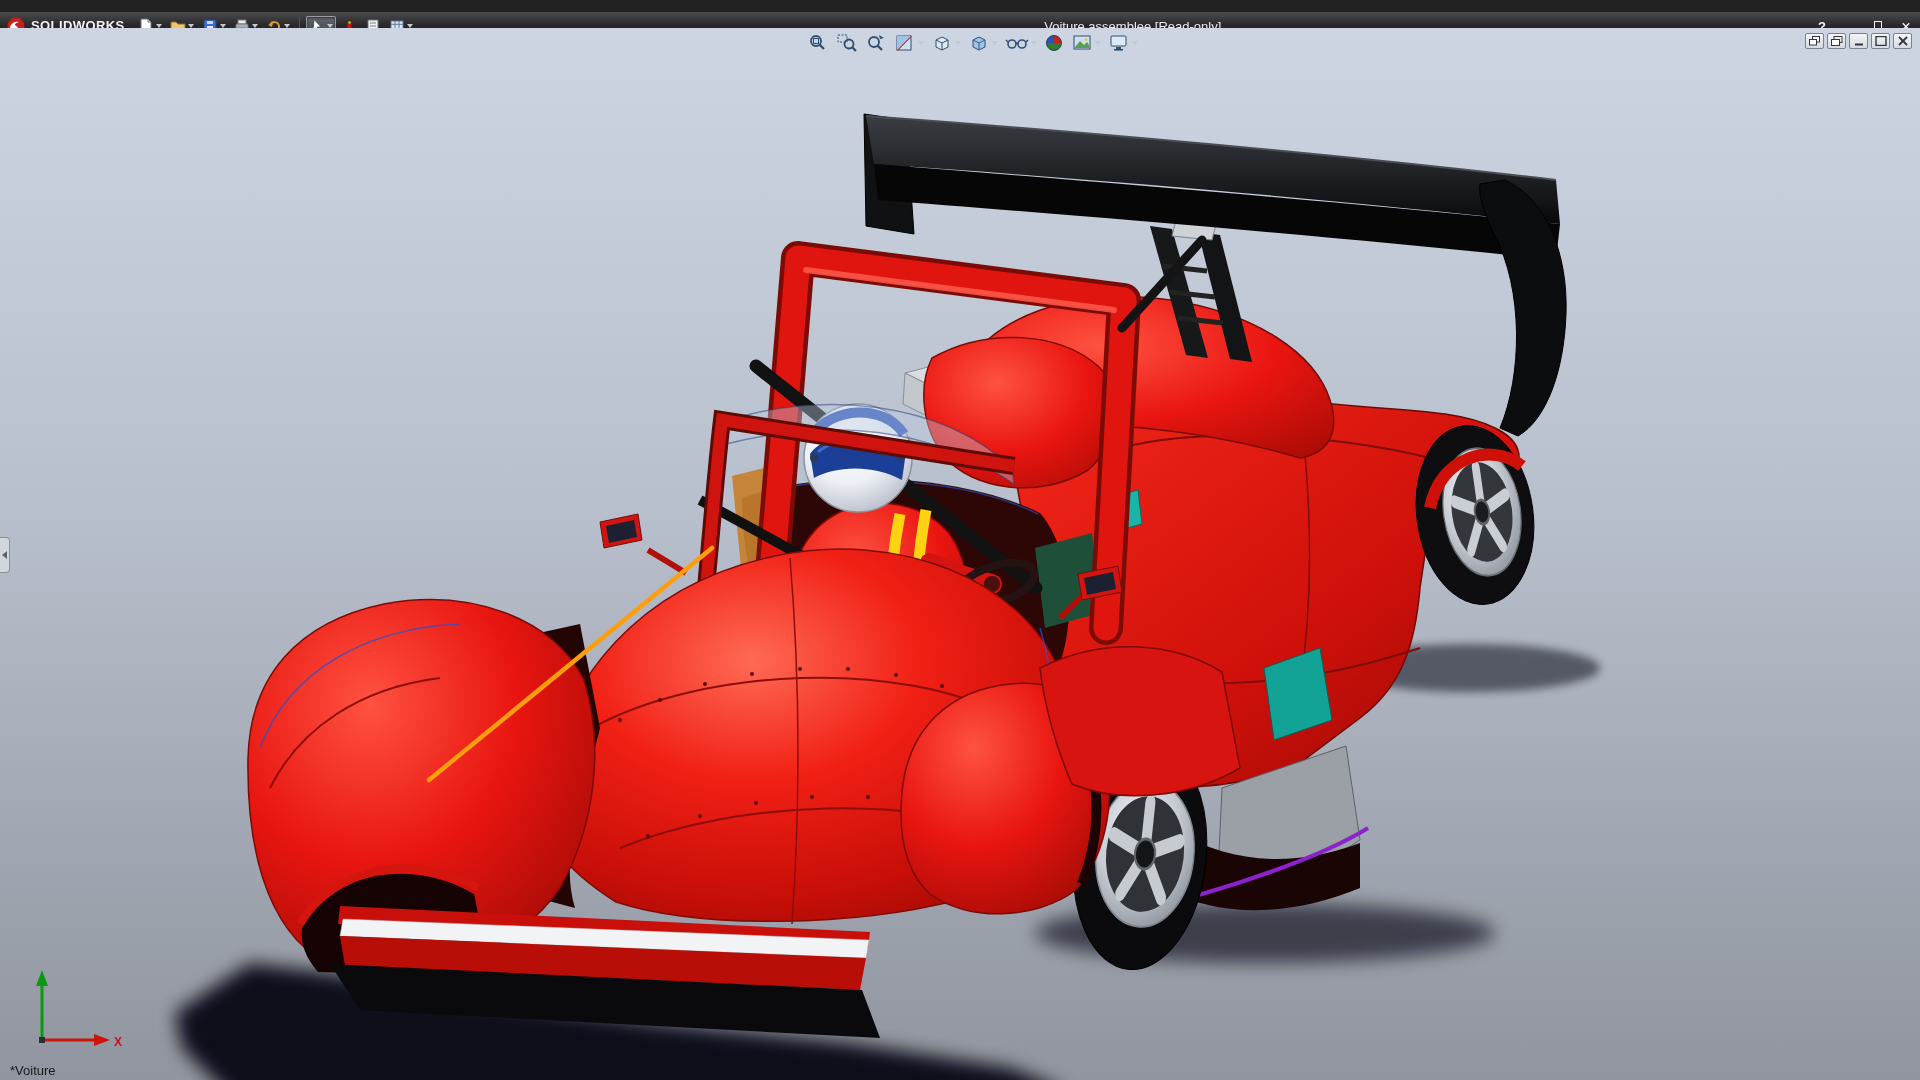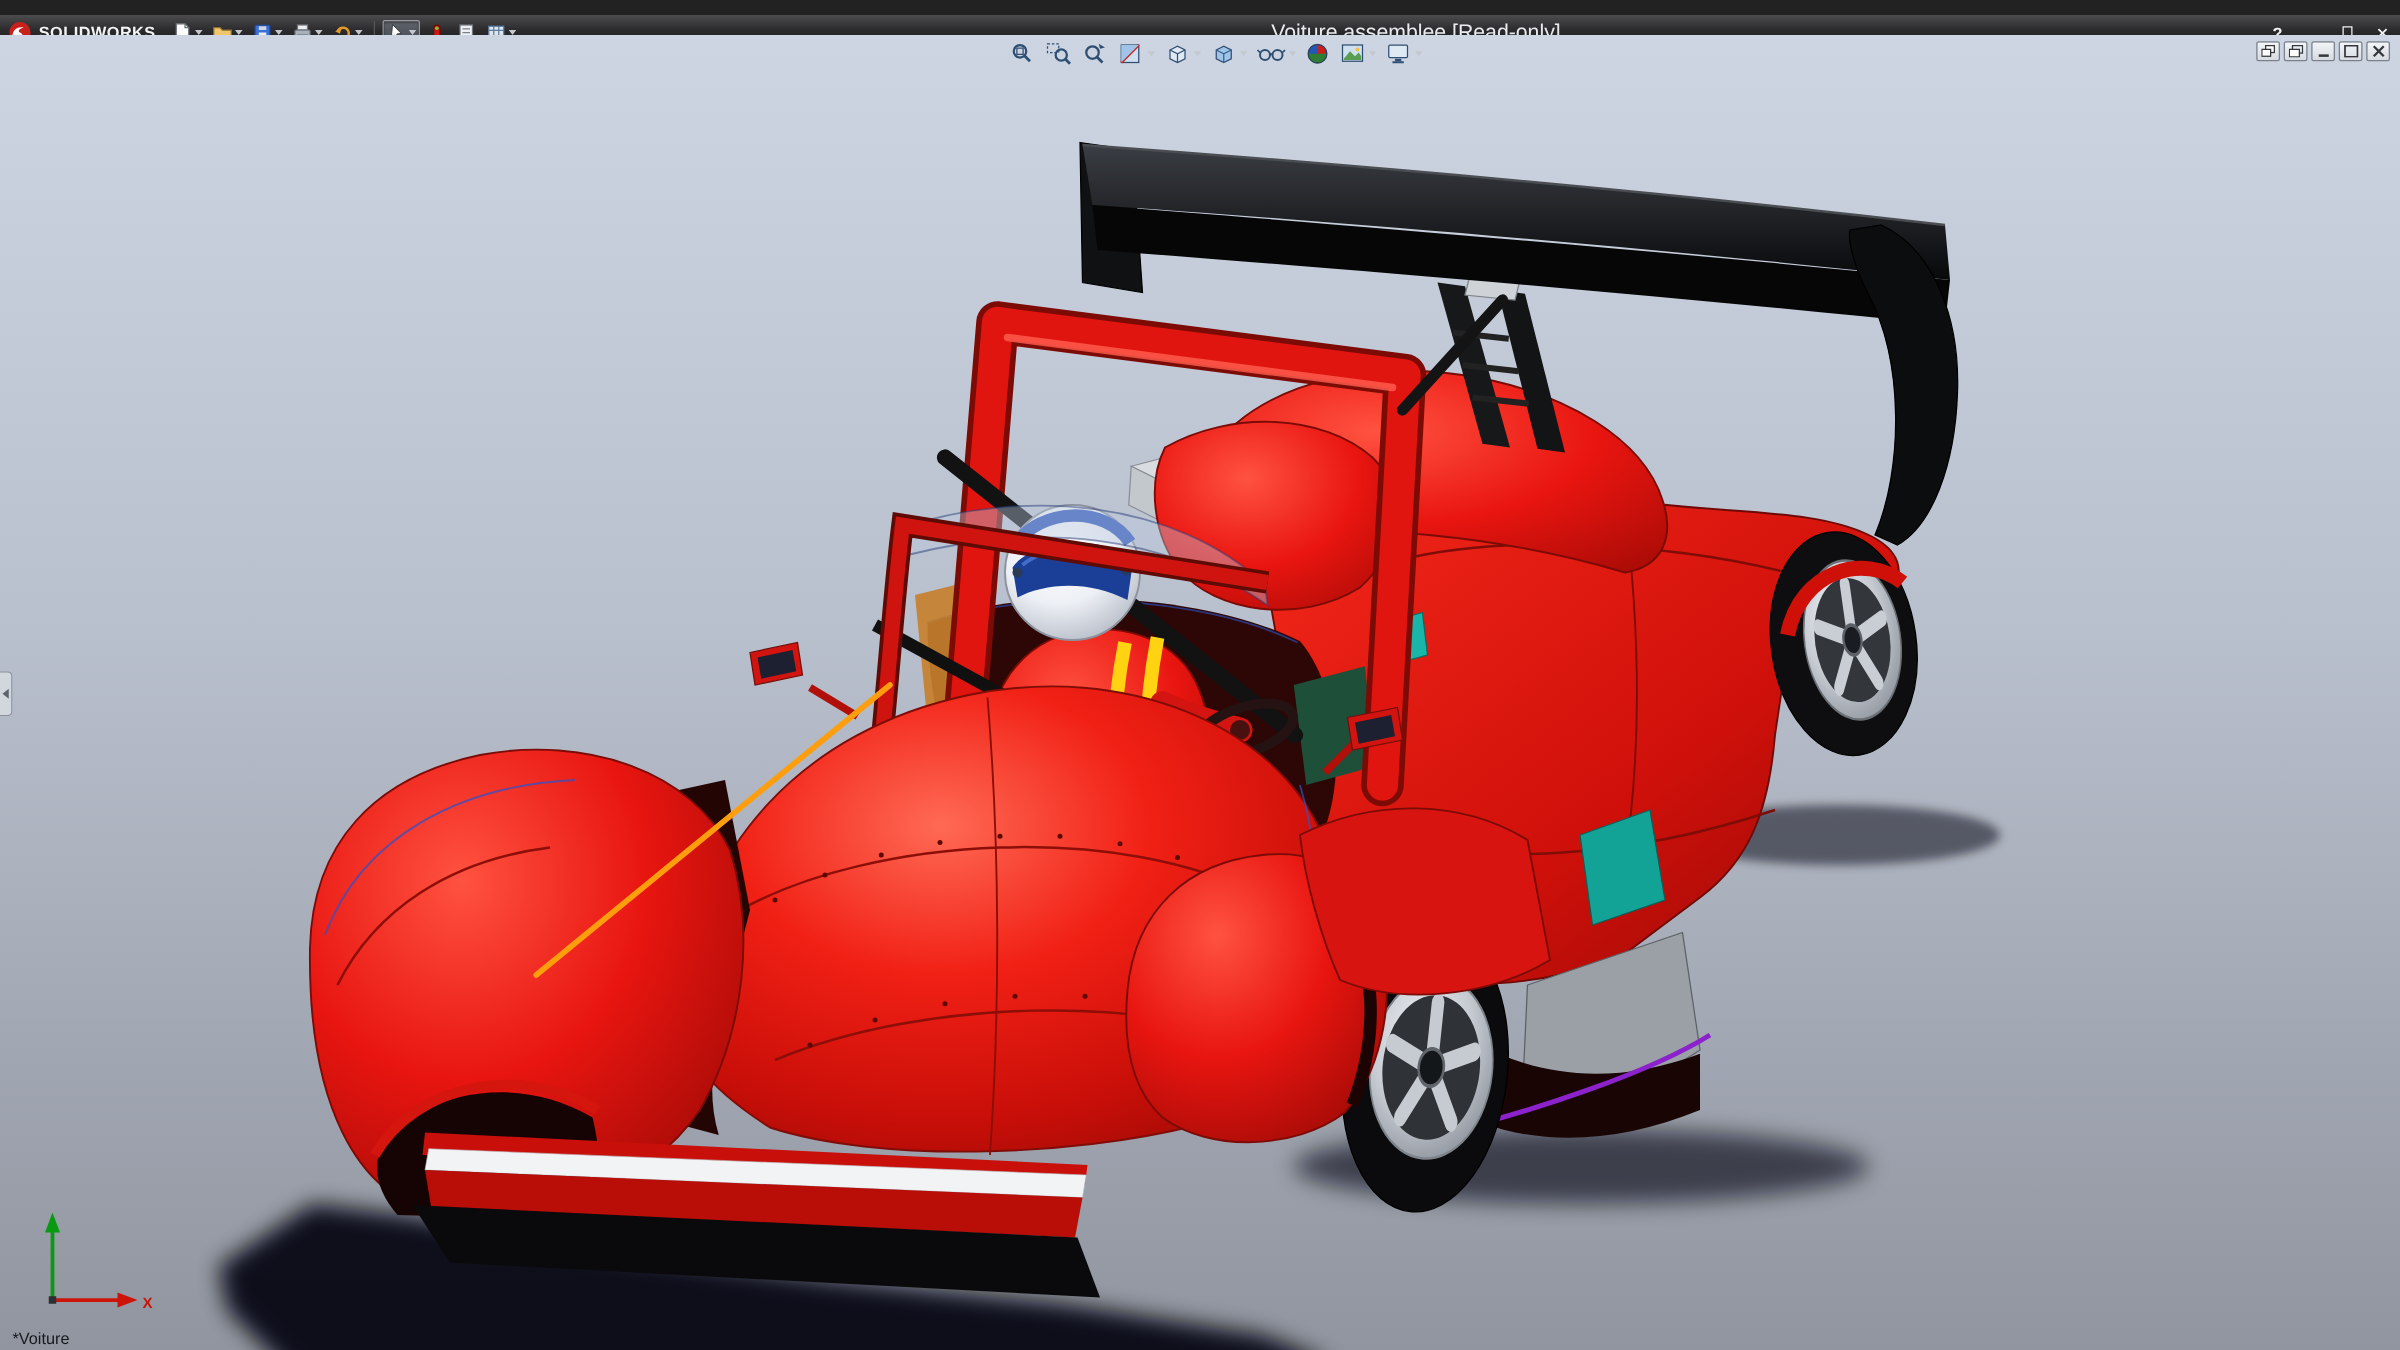--- a/index.html
+++ b/index.html
@@ -14,21 +14,21 @@
   .brand-text{color:#f2f3f5;font-weight:bold;font-size:13px;letter-spacing:.4px;}
   .tb-icons{display:flex;align-items:center;gap:2px;}
   .tbtn{display:flex;align-items:center;background:transparent;border:1px solid transparent;
     padding:1px 2px;border-radius:2px;cursor:default;}
   .tbtn.pressed{background:rgba(190,205,225,.28);border:1px solid rgba(255,255,255,.35);
     box-shadow:inset 0 1px 2px rgba(0,0,0,.5);}
   .caret{width:0;height:0;border-left:3px solid transparent;border-right:3px solid transparent;
     border-top:4px solid #c4c8ce;margin-left:2px;}
   .tb-sep{width:1px;height:18px;background:#555;margin:0 4px;}
   .win-title{position:absolute;left:59%;transform:translateX(-50%);top:0;height:28px;
-    display:flex;align-items:center;color:#e9ebef;font-size:17px;white-space:nowrap;}
+    display:flex;align-items:center;color:#e9ebef;font-size:13px;white-space:nowrap;}
   .win-controls{position:absolute;right:4px;top:0;height:28px;display:flex;align-items:center;gap:8px;}
   .wbtn{display:flex;align-items:center;justify-content:center;width:20px;height:20px;
     background:transparent;border:none;color:#f2f3f5;font-size:13px;font-weight:bold;cursor:default;}
   .glyph-min{width:9px;height:2px;background:#f2f3f5;margin-top:8px;}
   .glyph-restore{width:9px;height:8px;border:1.5px solid #f2f3f5;}
 
   
   .viewport{position:absolute;left:0;top:28px;width:1920px;height:1052px;
     background:linear-gradient(180deg,var(--background-top,#cdd4e2) 0%,
       var(--background-mid,#b9c0cd) 45%, var(--background-bottom,#90959f) 100%);}

